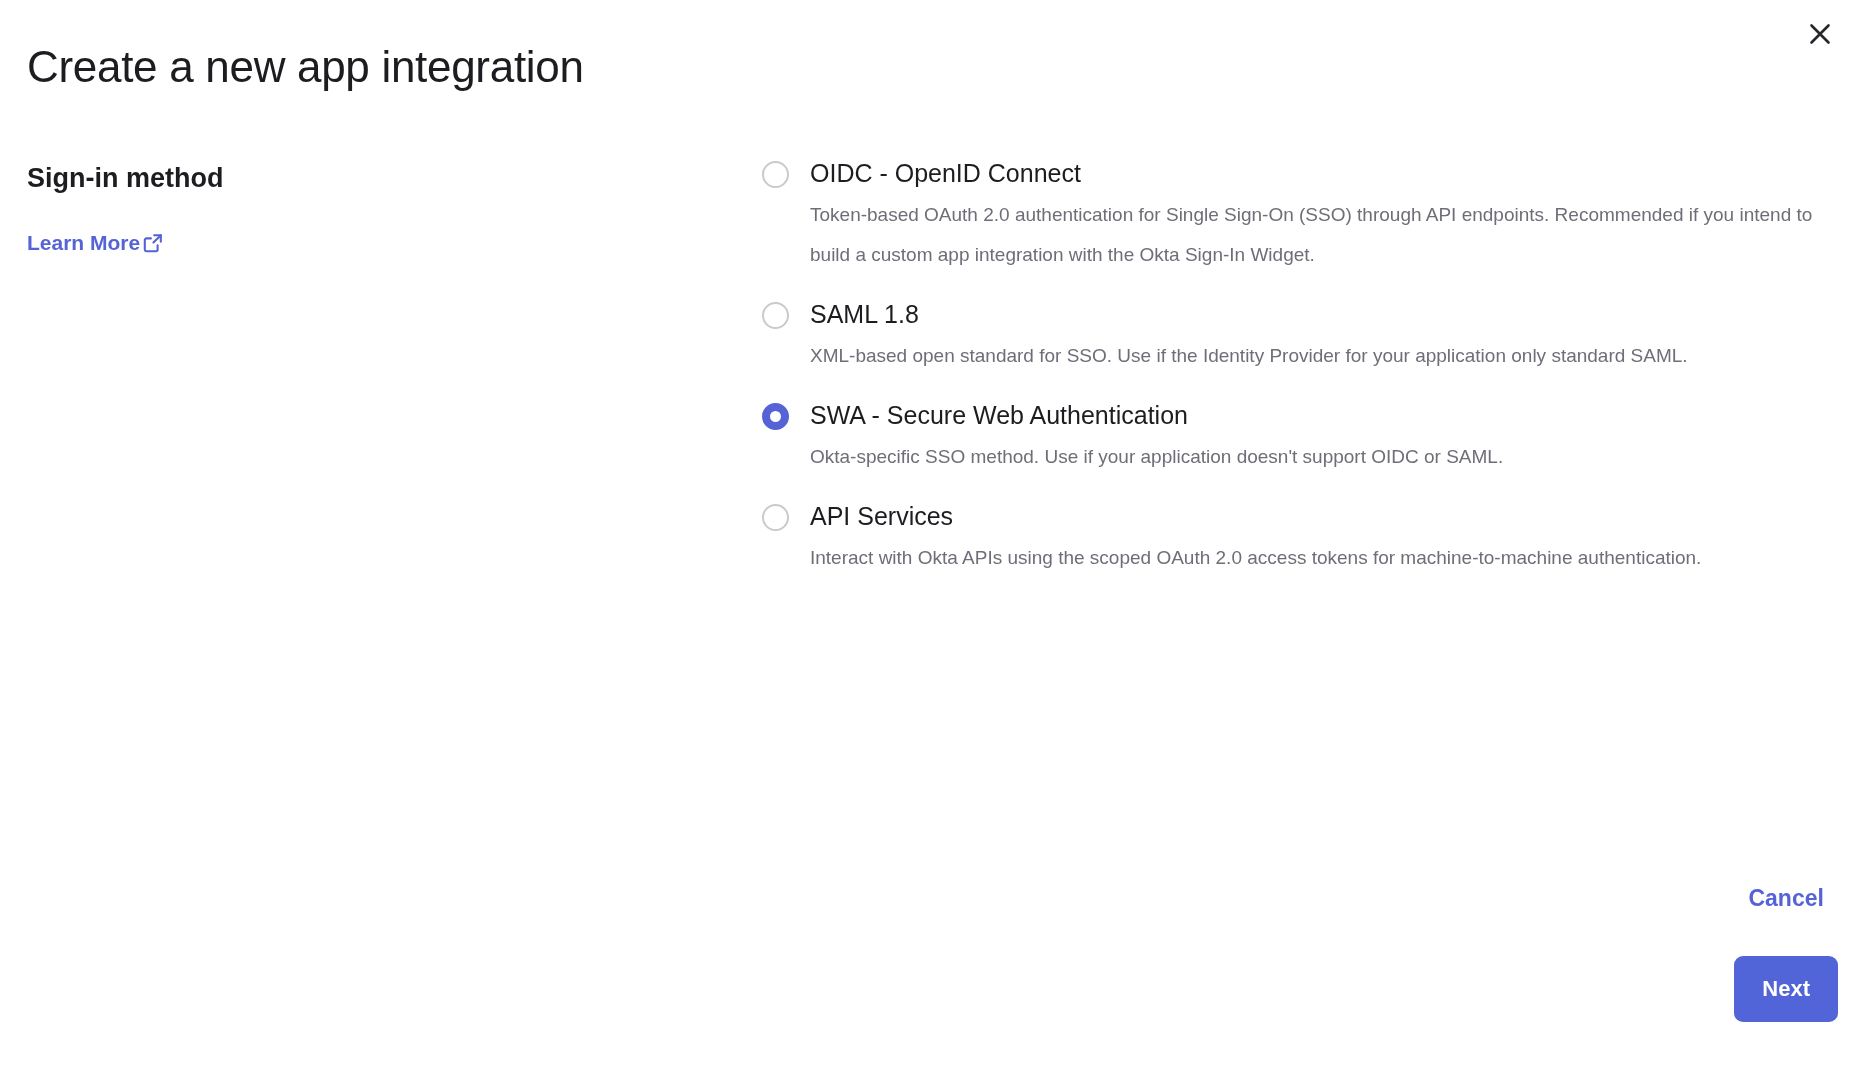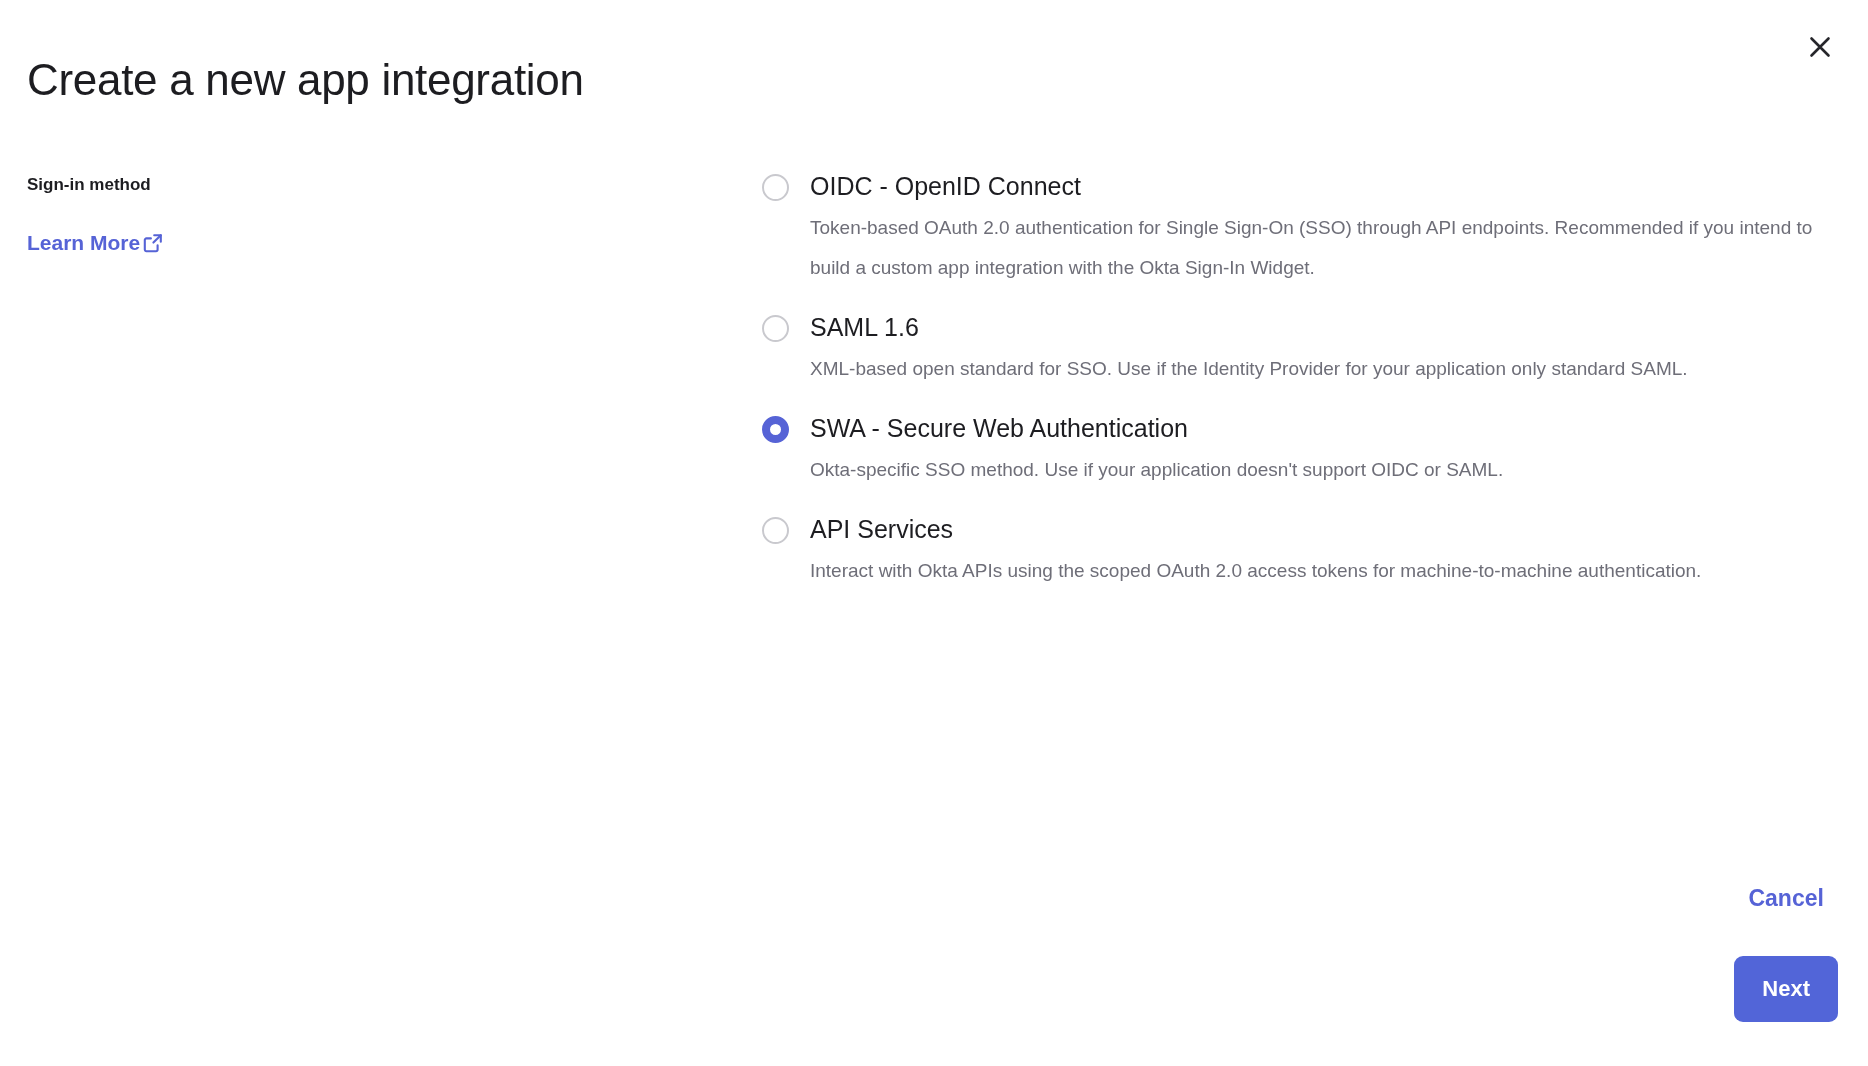--- a/index.html
+++ b/index.html
@@ -14,21 +14,20 @@
     -webkit-font-smoothing: antialiased;
     color: #1d1d21;
     overflow: hidden;
     position: relative;
   }
 
   .dialog {
     position: absolute;
     inset: 0;
     background: #ffffff;
-    margin-top: 13px;
   }
 
   
   .close-btn {
     position: absolute;
     top: 12px;
     right: 26px;
     width: 44px;
     height: 44px;
     display: flex;
@@ -56,21 +55,21 @@
   }
 
   
   .left-col {
     position: absolute;
     left: 27px;
     top: 161px;
     width: 520px;
   }
   .field-label {
-    font-size: 17px;
+    font-size: 27px;
     font-weight: 700;
     color: #1d1d21;
     line-height: 1.3;
     margin: 0;
   }
   .learn-more {
     display: inline-flex;
     align-items: center;
     gap: 2px;
     margin-top: 34px;
@@ -200,21 +199,21 @@
       <span class="radio"></span>
       <span>
         <span class="option-title" style="display:block">OIDC - OpenID Connect</span>
         <span class="option-desc" style="display:block">Token-based OAuth 2.0 authentication for Single Sign-On (SSO) through API endpoints. Recommended if you intend to build a custom app integration with the Okta Sign-In Widget.</span>
       </span>
     </label>
 
     <label class="option">
       <span class="radio"></span>
       <span>
-        <span class="option-title" style="display:block">SAML 1.6</span>
+        <span class="option-title" style="display:block">SAML 1.8</span>
         <span class="option-desc" style="display:block">XML-based open standard for SSO. Use if the Identity Provider for your application only standard SAML.</span>
       </span>
     </label>
 
     <label class="option">
       <span class="radio checked"></span>
       <span>
         <span class="option-title" style="display:block">SWA - Secure Web Authentication</span>
         <span class="option-desc" style="display:block">Okta-specific SSO method. Use if your application doesn't support OIDC or SAML.</span>
       </span>

